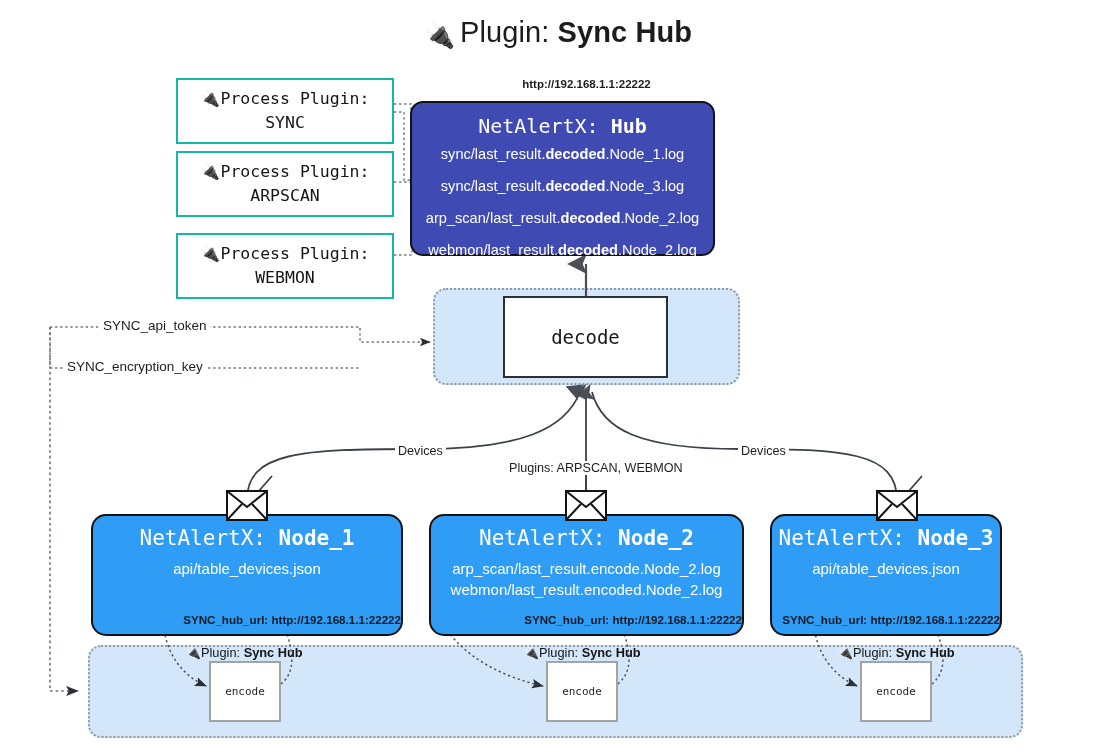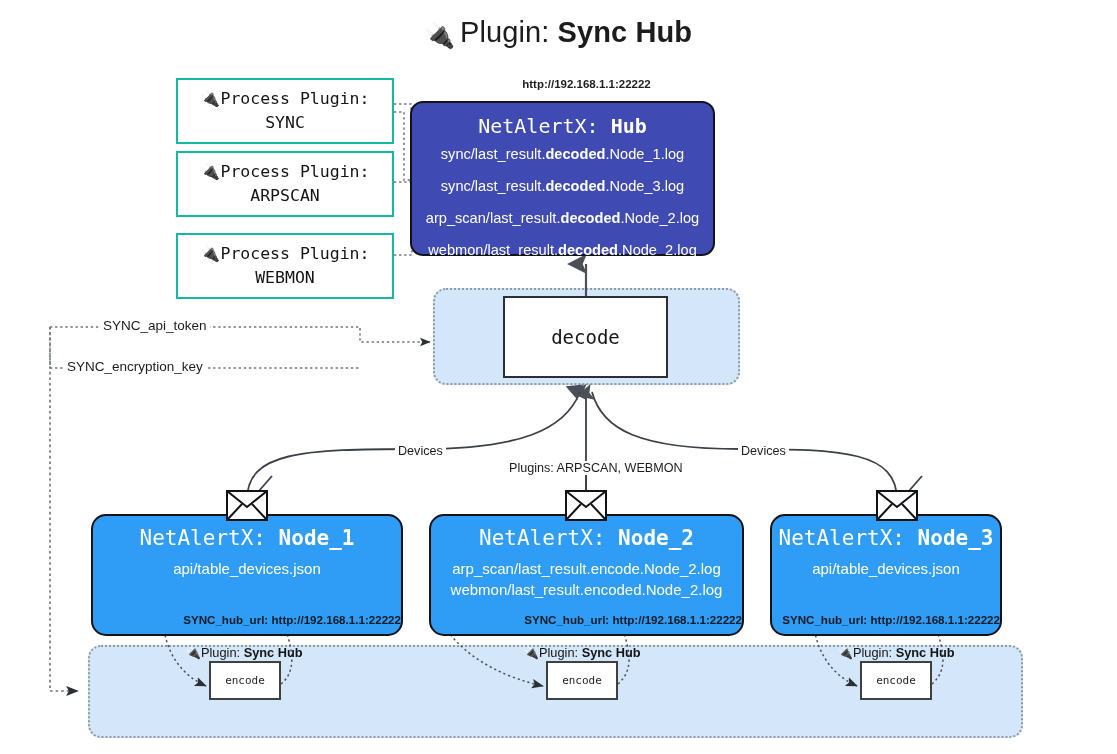--- a/index.html
+++ b/index.html
@@ -208,23 +208,23 @@
     white-space: nowrap;
     z-index: 5;
   }
   .band-label b { font-weight: 700; }
   .band-label .plug-xs {
     font-size: 12px;
     filter: grayscale(1) contrast(1.6);
   }
   .encode-box {
     position: absolute;
-    width: 72px; height: 39px;
-    background: #ffffff;
-    border: 2px solid #404040;
+    width: 72px; height: 61px;
+    background: #ffffff;
+    border: 2px solid #a3a3a3;
     box-sizing: border-box;
     display: flex; align-items: center; justify-content: center;
     font-family: "DejaVu Sans Mono", "Liberation Mono", monospace;
     font-size: 11px;
     color: #262626;
     z-index: 4;
   }
 </style>
 </head>
 <body>

